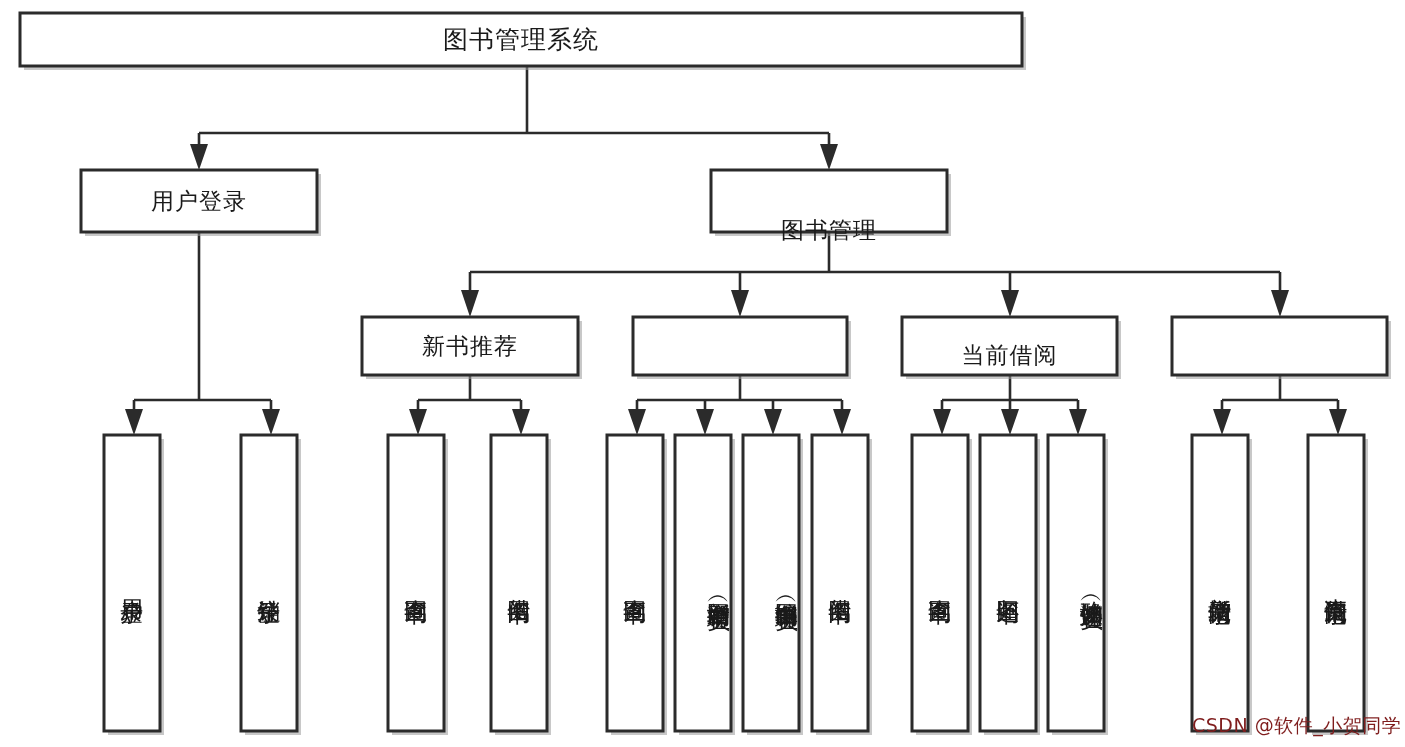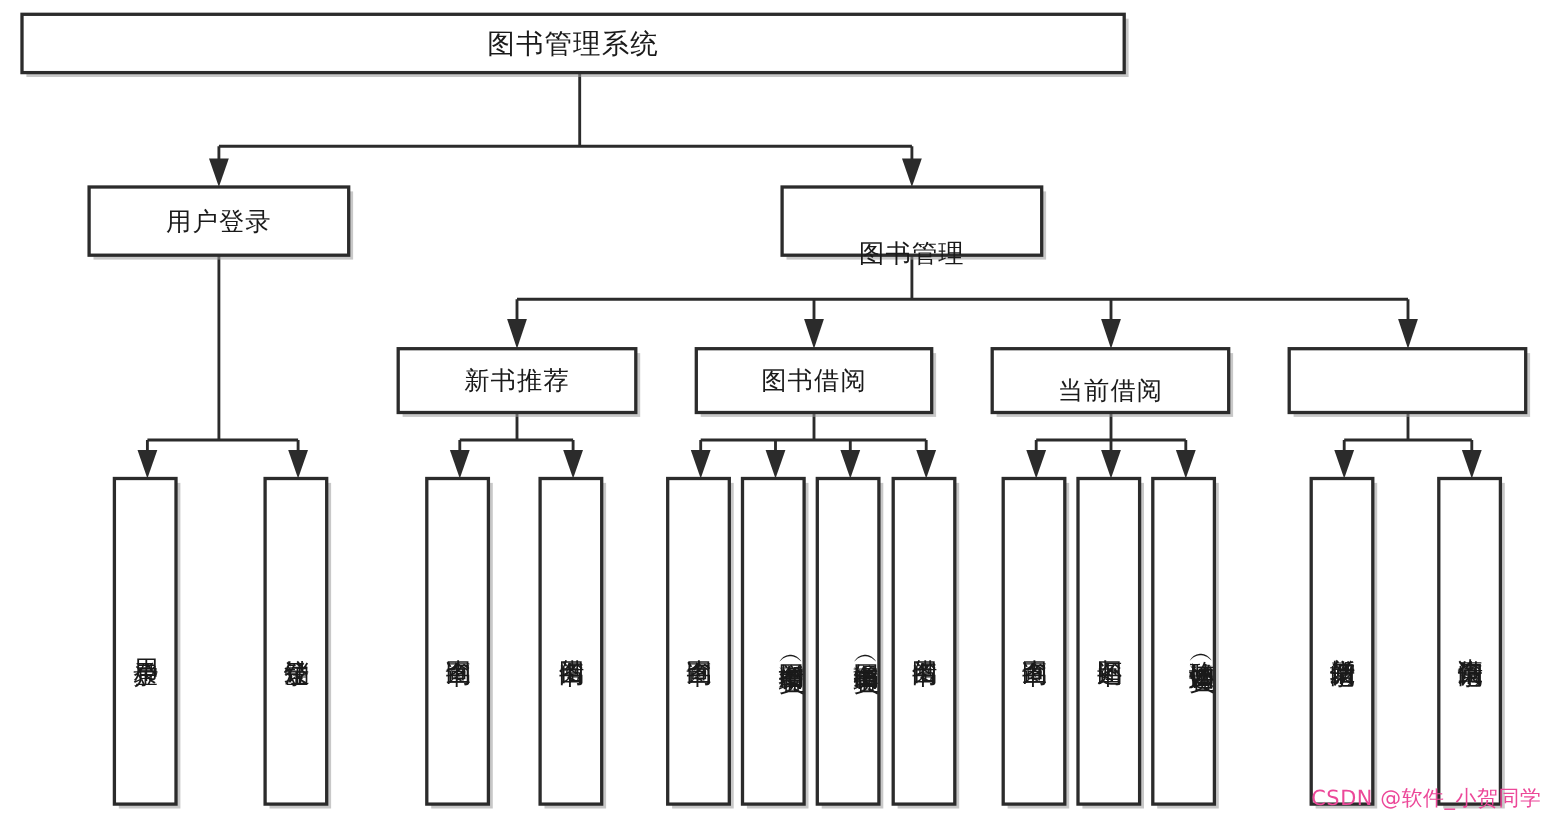--- a/index.html
+++ b/index.html
@@ -67,21 +67,21 @@
     font-size: 23px;
     line-height: 1.06;
     writing-mode: vertical-rl;
     text-orientation: upright;
     white-space: nowrap;
     letter-spacing: 1px;
     pointer-events: none;
   }
   .watermark {
     position: absolute;
-    color: #ec4899;
+    color: #7f1d1d;
     font-size: 19px;
     letter-spacing: 0.5px;
     white-space: nowrap;
     pointer-events: none;
   }
 </style>
 </head>
 <body>
 
 <div id="diagram-root">
@@ -223,21 +223,20 @@
       <rect class="node-rect" x="1308" y="435" width="56" height="296"></rect>
     </g>
   </svg>
 
   <div class="node-label-h" style="left:20px; top:13px; width:1002px; height:53px; font-size:25px;">图书管理系统</div>
 
   <div class="node-label-h" style="left:81px; top:170px; width:236px; height:62px;">用户登录</div>
   <div class="node-label-h" style="left:711px; top:170px; width:236px; height:48px;margin-top:36px;">图书管理</div>
 
   <div class="node-label-h" style="left:362px; top:317px; width:216px; height:58px;">新书推荐</div>
-  <div class="node-label-h" style="left:633px; top:317px; width:214px; height:58px;">图书借阅</div>
   <div class="node-label-h" style="left:902px; top:326px; width:215px; height:58px;">当前借阅</div>
 
   <div class="node-label-v" style="left:104px; top:435px; width:56px; height:296px;">用户登录</div>
   <div class="node-label-v" style="left:241px; top:435px; width:56px; height:296px;">注销登录</div>
 
   <div class="node-label-v" style="left:388px; top:435px; width:56px; height:296px;">查询图书</div>
   <div class="node-label-v" style="left:491px; top:435px; width:56px; height:296px;">借阅图书</div>
 
   <div class="node-label-v" style="left:607px; top:435px; width:56px; height:296px;">查询图书</div>
   <div class="node-label-v" style="left:675px; top:435px; width:56px; height:296px; align-items:flex-start; padding-top:10px; box-sizing:border-box;">新增图书（管理员）</div>

